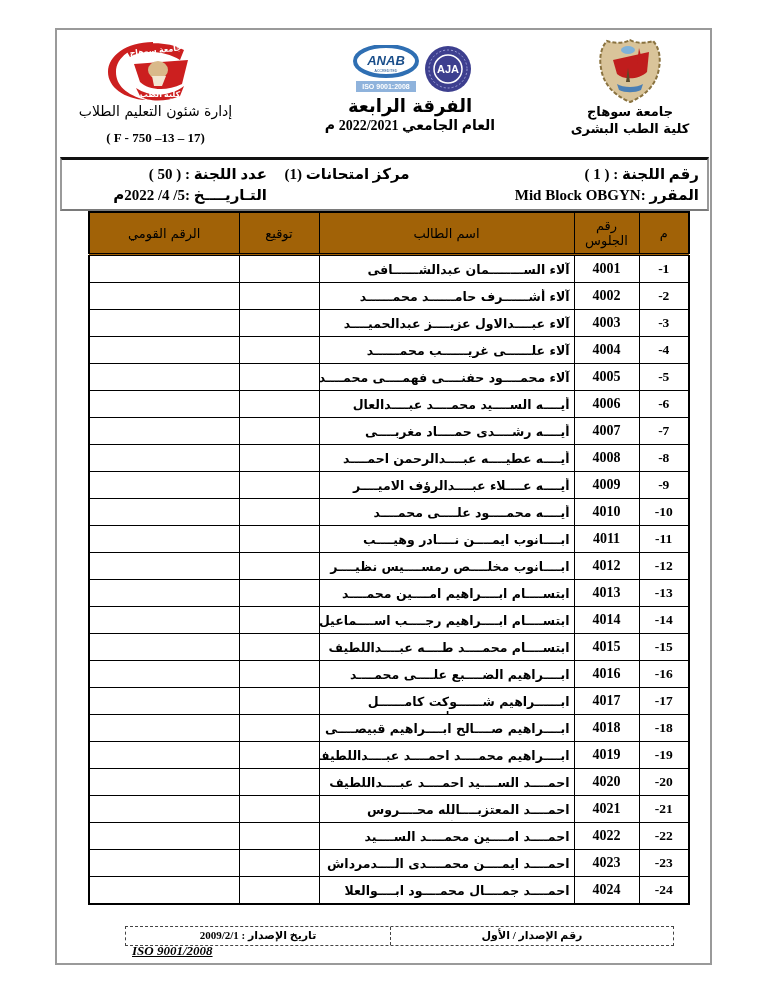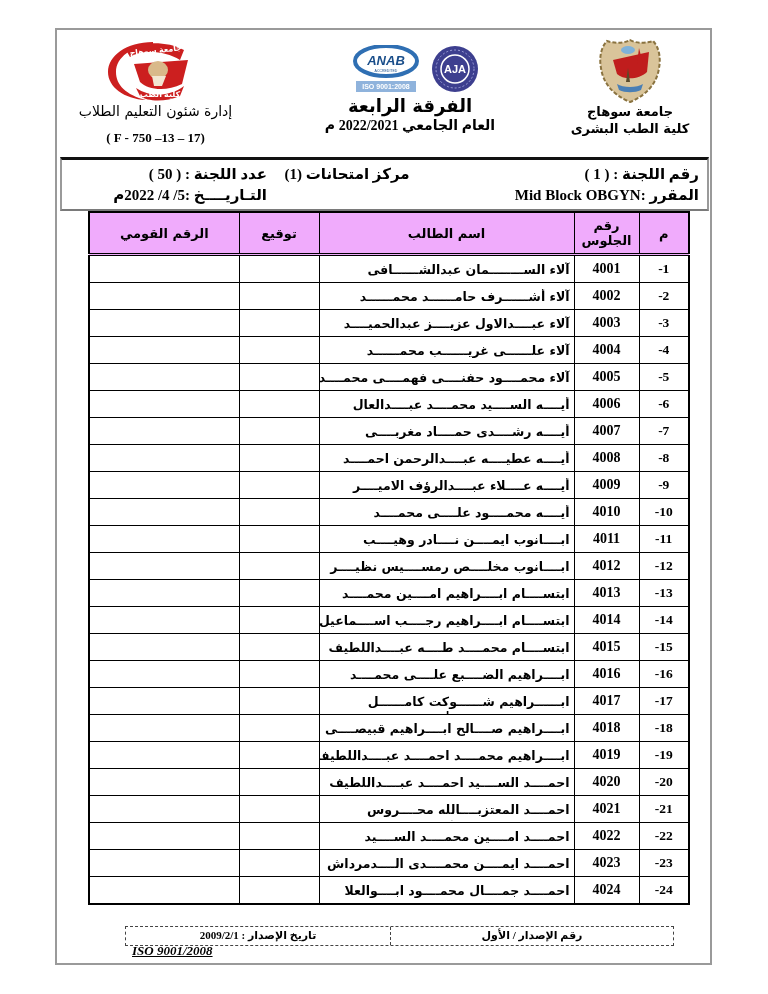--- a/index.html
+++ b/index.html
@@ -9,40 +9,40 @@
     overflow:hidden;
   }
   .abs{position:absolute;}
   
   .frame{left:55px;top:28px;width:653px;height:933px;border:2px solid #9a9a9a;}
   
   .logo-left{left:96px;top:40px;}
   .dept-line{left:68px;top:103px;width:175px;text-align:center;font-size:14px;font-weight:normal;direction:rtl;}
   .code-line{left:68px;top:120px;width:175px;text-align:center;font-size:13px;font-weight:bold;direction:ltr;
              font-family:"Liberation Serif","DejaVu Serif",serif;margin-top:10px;}
-  .center-logos{left:353px;top:45px;display:flex;gap:12px;align-items:flex-start;}
+  .center-logos{left:353px;top:45px;display:flex;gap:5px;align-items:flex-start;}
   .grade-line{left:325px;top:95px;width:170px;text-align:center;font-size:18px;font-weight:bold;direction:rtl;}
   .year-line{left:290px;top:117px;width:240px;text-align:center;font-size:14px;font-weight:bold;direction:rtl;
              font-family:"Liberation Serif","DejaVu Sans",serif;}
   .logo-right{left:595px;top:38px;}
   .univ-lines{left:555px;top:104px;width:150px;text-align:center;font-size:13px;font-weight:bold;
               line-height:16.5px;direction:rtl;}
   
   .info-box{left:60px;top:157px;width:645px;height:49px;border-top:3px solid #111;
             border-bottom:2px solid #7a7a7a;border-left:2px solid #9a9a9a;border-right:2px solid #9a9a9a;}
   .info-col{position:absolute;top:4px;font-size:15px;font-weight:bold;line-height:21px;direction:rtl;
             font-family:"Liberation Serif","DejaVu Sans",serif;}
   .info-right{right:8px;width:290px;text-align:right;}
   .info-center{right:285px;width:150px;text-align:center;}
   .info-left{left:5px;width:200px;text-align:right;}
   
   .roster{border-collapse:collapse;position:absolute;left:88px;top:211px;width:600px;
           table-layout:fixed;border:2px solid #000;}
-  .roster th{border:1px solid #000;border-bottom:3px double #000;background:#f0abfc;
-             height:40px;font-size:13px;font-weight:bold;padding:0;line-height:15px;}
+  .roster th{border:1px solid #000;border-bottom:3px double #000;background:#a16207;
+             height:40px;font-size:13px;font-weight:normal;padding:0;line-height:15px;}
   .roster td{border:1px solid #000;height:26px;padding:0;}
   .c-serial{direction:ltr;text-align:center;font-family:"Liberation Serif","DejaVu Serif",serif;
             font-size:13.5px;font-weight:bold;}
   .c-seat{text-align:center;font-family:"Liberation Serif","DejaVu Serif",serif;
           font-size:14px;font-weight:bold;}
   .c-name{position:relative;overflow:hidden;}
   .nm{white-space:nowrap;overflow:hidden;font-size:12.5px;font-weight:bold;padding-right:4px;
       direction:rtl;text-align:right;}
   .nm2{position:absolute;right:112px;bottom:0;height:4px;overflow:hidden;font-size:9px;
        line-height:11px;font-weight:bold;direction:rtl;}

